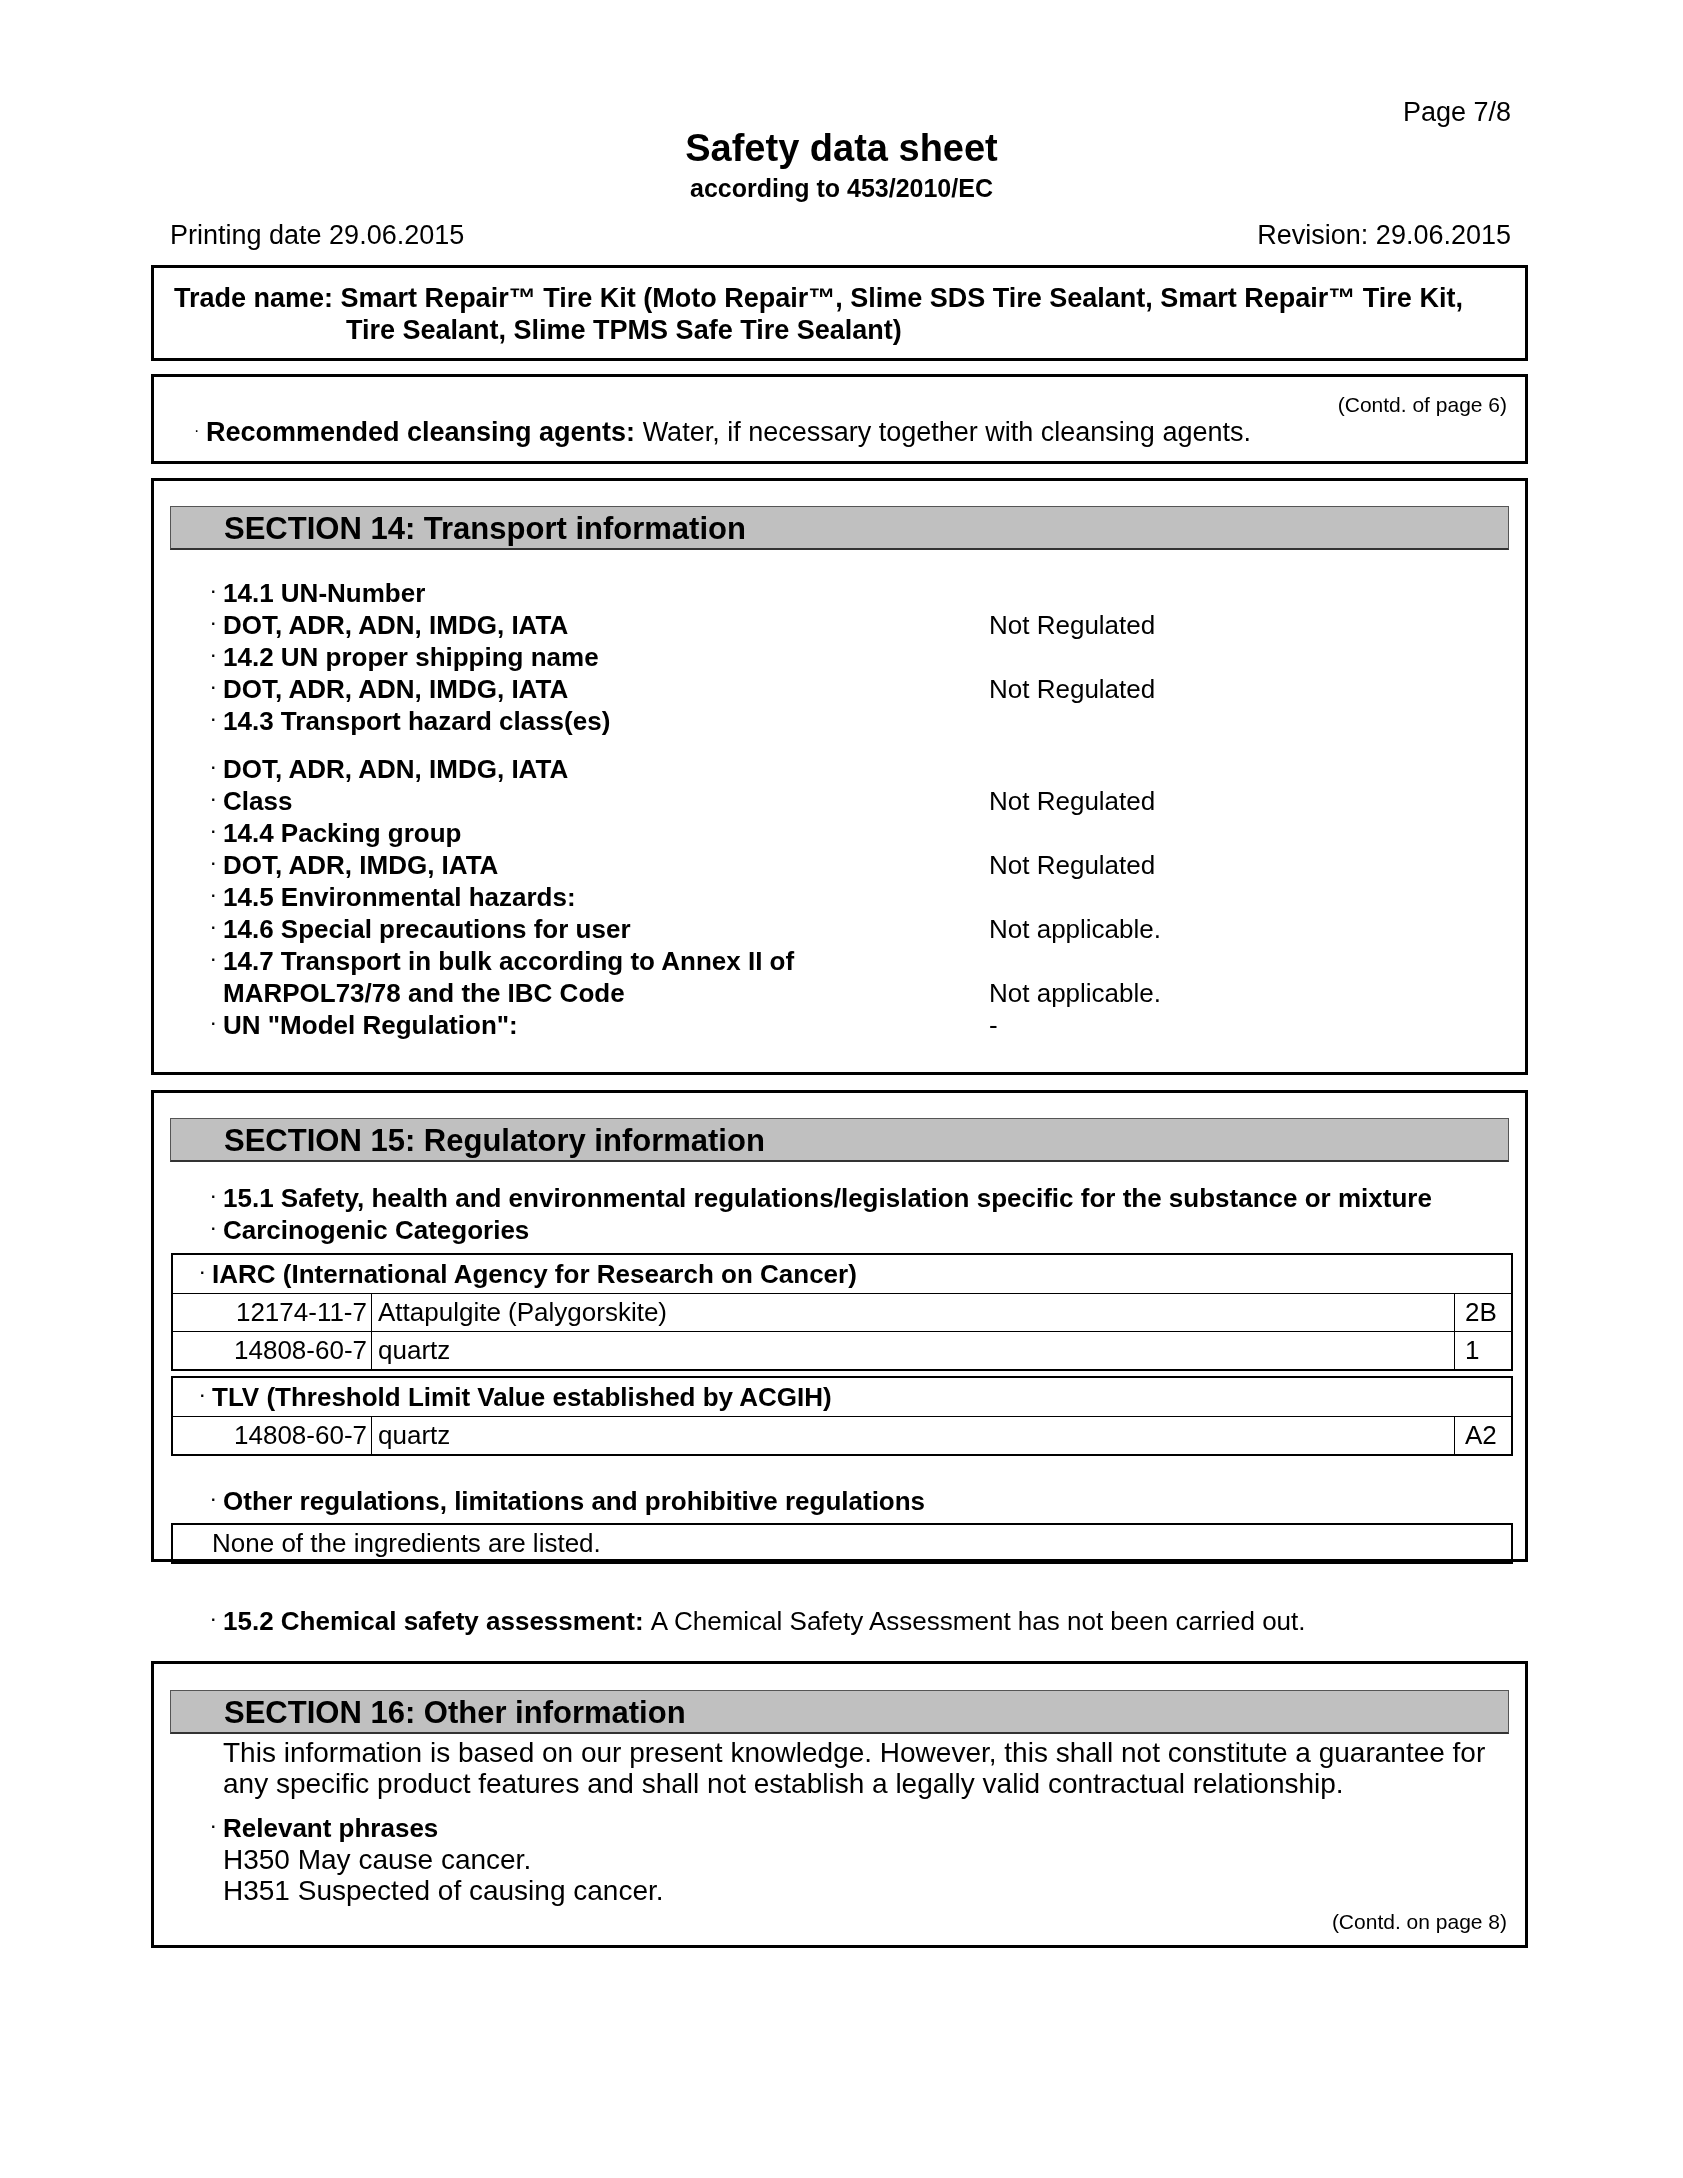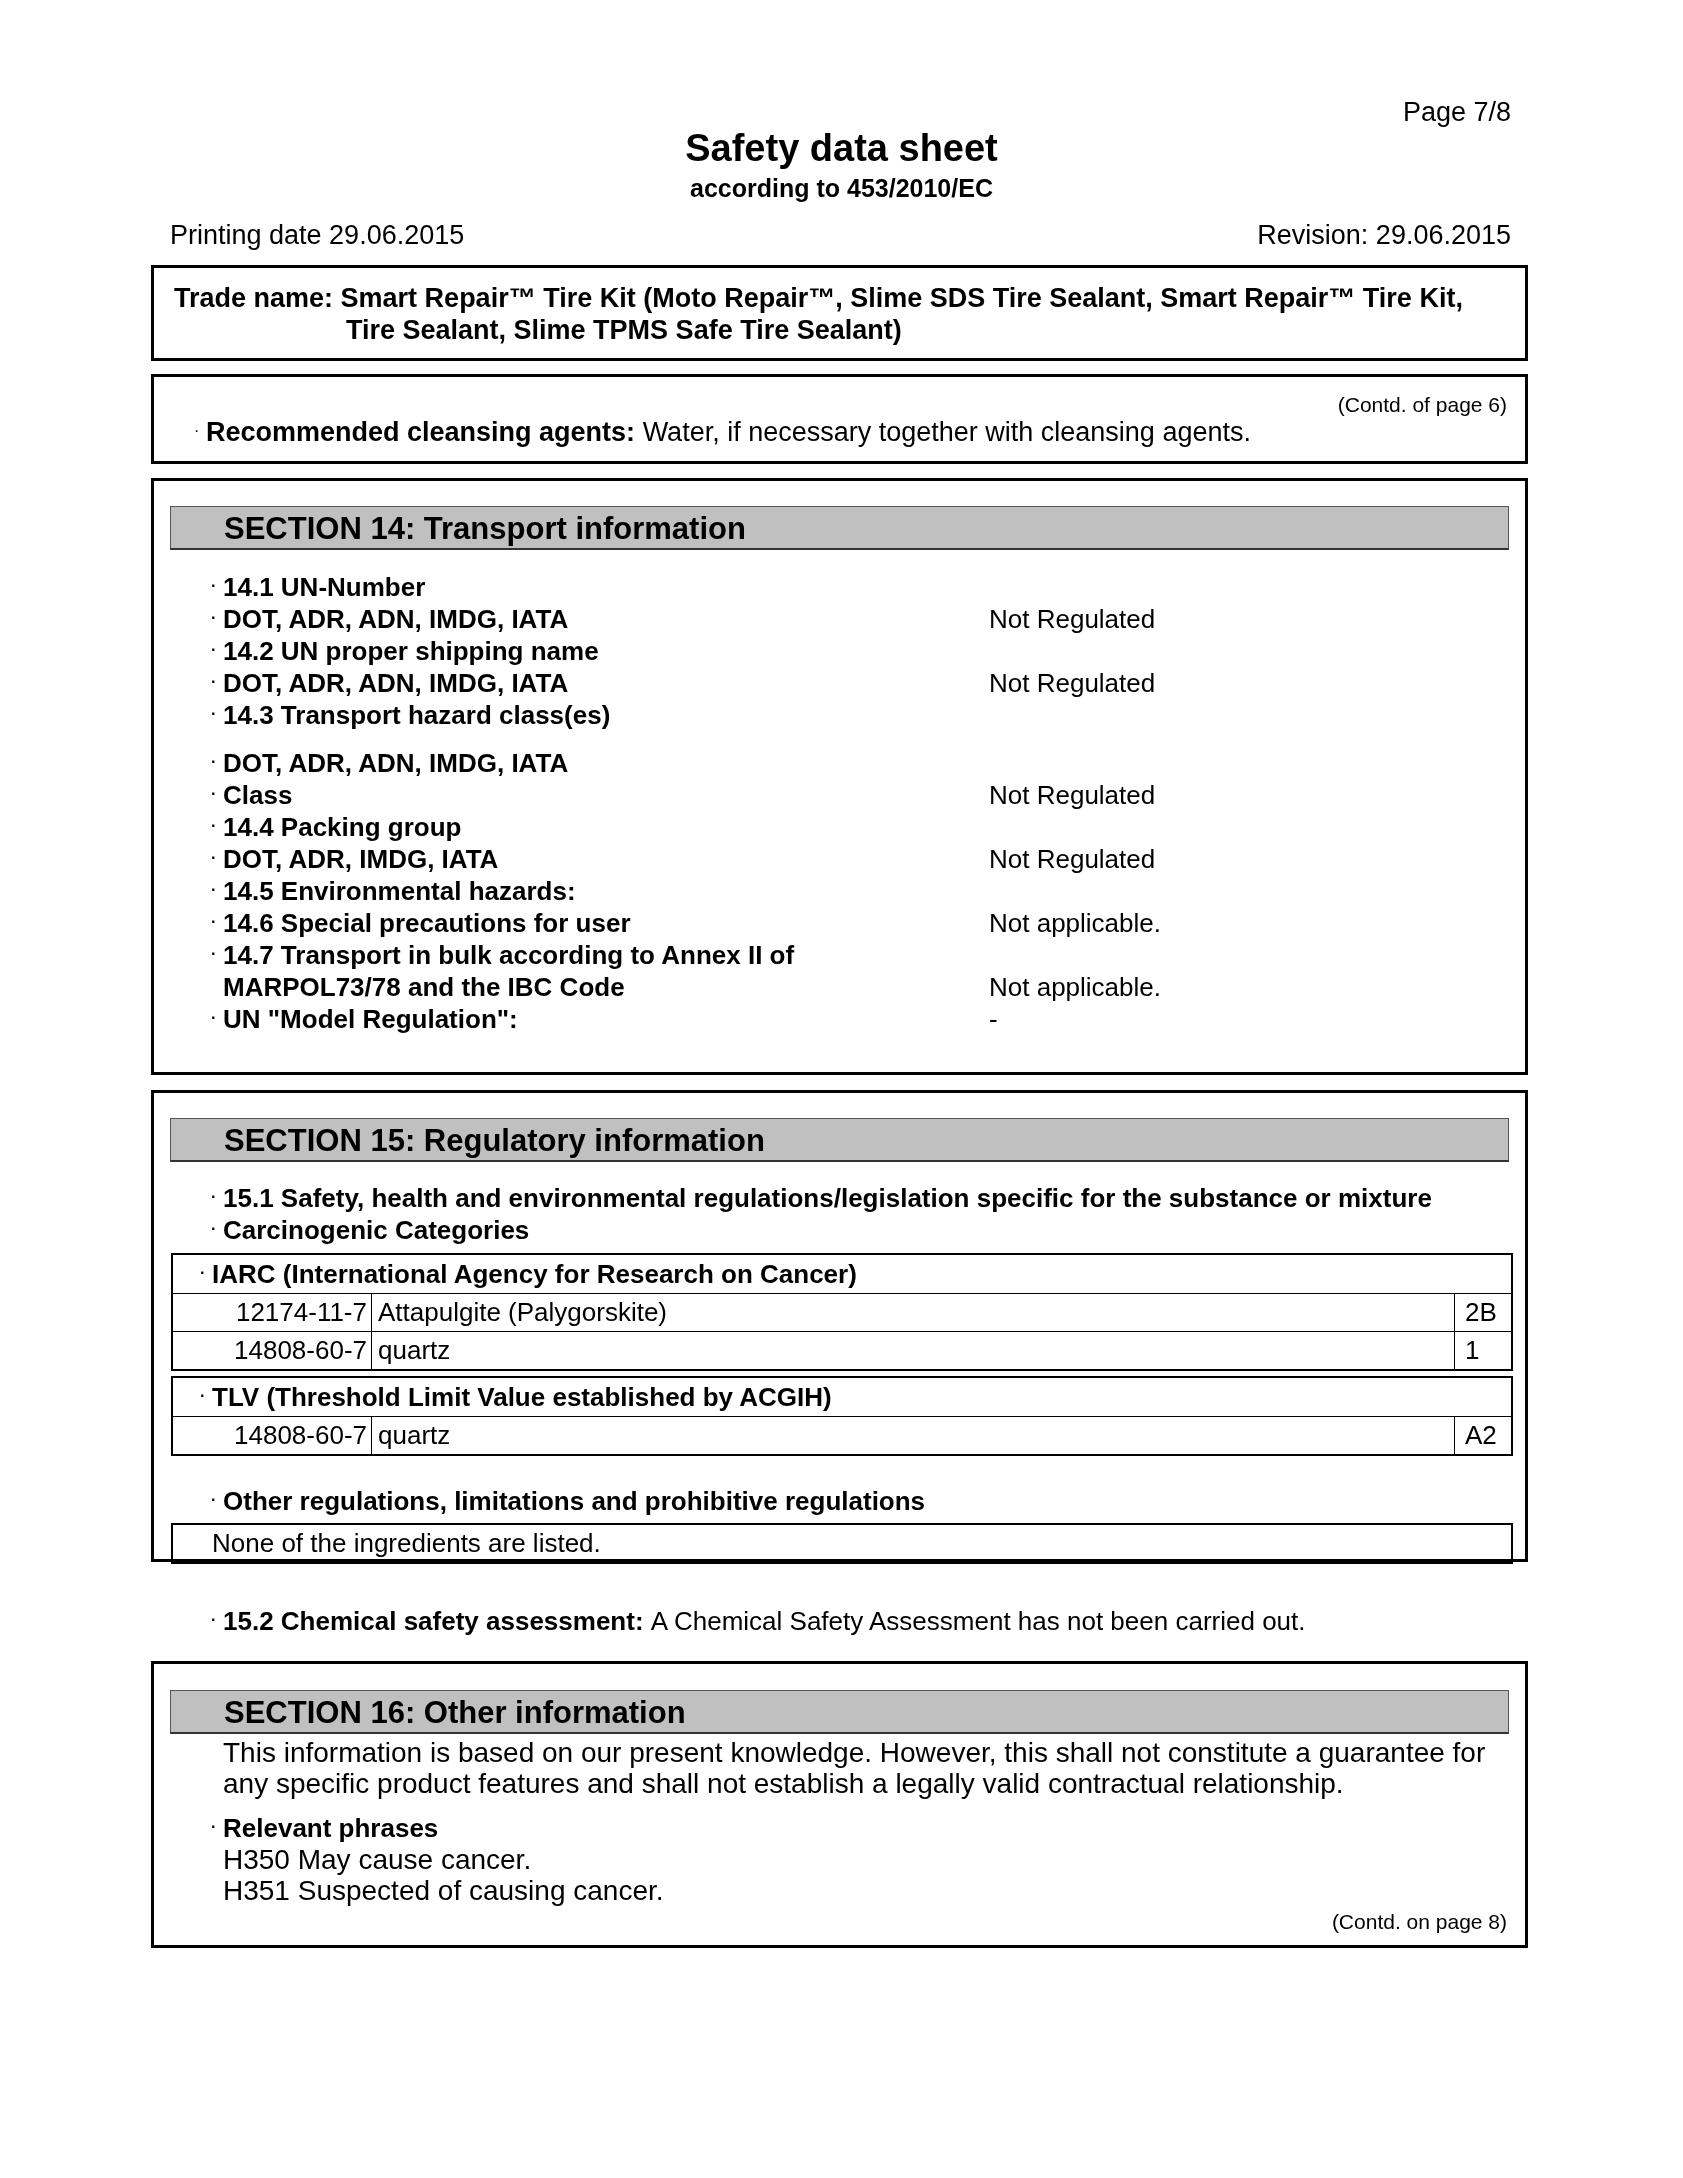--- a/index.html
+++ b/index.html
@@ -36,21 +36,21 @@
       position: absolute; left: 16px; right: 16px; height: 44px;
       background: #c0c0c0; border: 1px solid #555; border-bottom: 2px solid #333;
       box-sizing: border-box;
     }
     .sec-header span { position: absolute; left: 53px; top: 4px; font-size: 31px; font-weight: bold; }
     .sec14 .sec-header { top: 25px; text-align: right; }
     .sec15 .sec-header { top: 25px; }
     .sec16 .sec-header { top: 26px; }
 
     .tlist { position: absolute; left: 57px; top: 90px; right: 20px; }
-    .trow { position: relative; height: 32px; font-size: 26px; line-height: 32px; white-space: nowrap; }
+    .trow { position: relative; height: 32px; font-size: 26px; line-height: 44px; white-space: nowrap; }
     .trow.gap { margin-top: 16px; }
     .trow .tl { position: absolute; left: 0; font-weight: bold; }
     .trow .tv { position: absolute; left: 778px; }
     .trow .nobullet { padding-left: 12px; }
 
     .s15-line { position: absolute; left: 57px; font-size: 26px; font-weight: bold; white-space: nowrap; }
     .tbl { position: absolute; left: 17px; width: 1342px; border: 2px solid #000; box-sizing: border-box; border-collapse: collapse; }
     .tbl td { border: 1px solid #000; font-size: 26px; height: 37px; padding: 0 6px; white-space: nowrap; }
     .tbl td.hdr { font-weight: bold; padding-left: 39px; height: 38px; }
     .tbl td.cas { width: 188px; text-align: right; padding-right: 4px; }

